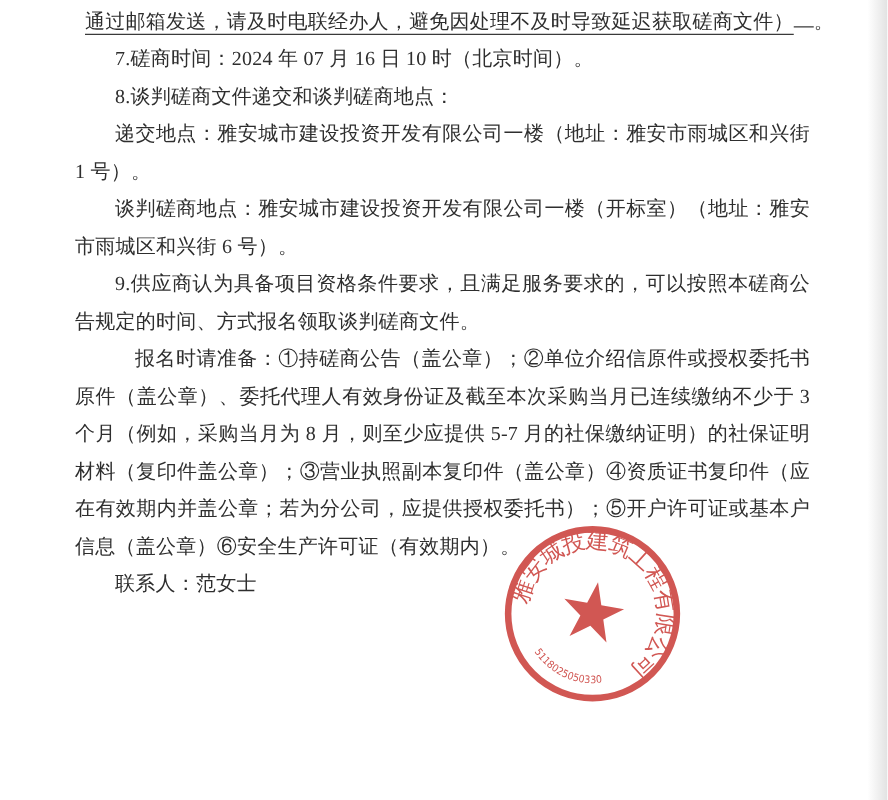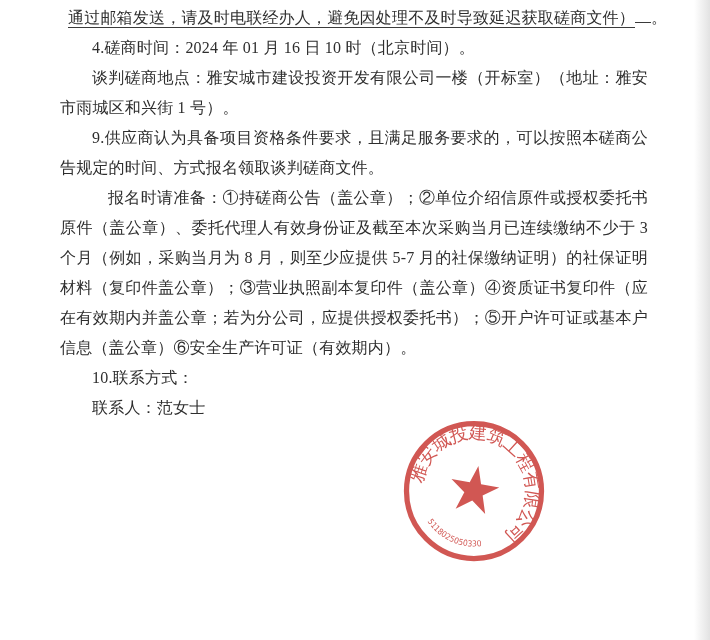--- a/index.html
+++ b/index.html
@@ -42,31 +42,32 @@
   .seal svg { width: 100%; height: 100%; }
 </style>
 </head>
 <body>
 
 <div class="page">
 
   <p class="para intro"><span class="ul">通过邮箱发送，请及时电联经办人，避免因处理不及时导致延迟获取磋商文件）</span><span class="ul sp"></span><span>。</span></p>
 
 
-  <p class="para indent1">4.磋商时间：2024 年 01 月 16 日 10 时（北京时间）。</p>
+  <p class="para indent1">7.磋商时间：2024 年 07 月 16 日 10 时（北京时间）。</p>
 
+  <p class="para indent1">8.谈判磋商文件递交和谈判磋商地点：</p>
 
+  <p class="para indent1 tight mt4">递交地点：雅安城市建设投资开发有限公司一楼（地址：雅安市雨城区和兴街 1 号）。</p>
 
-  <p class="para indent1 tight">谈判磋商地点：雅安城市建设投资开发有限公司一楼（开标室）（地址：雅安市雨城区和兴街 1 号）。</p>
+  <p class="para indent1 tight">谈判磋商地点：雅安城市建设投资开发有限公司一楼（开标室）（地址：雅安市雨城区和兴街 6 号）。</p>
 
   <p class="para indent1 mt5">9.供应商认为具备项目资格条件要求，且满足服务要求的，可以按照本磋商公告规定的时间、方式报名领取谈判磋商文件。</p>
 
   <p class="para indent2 mt3">报名时请准备：①持磋商公告（盖公章）；②单位介绍信原件或授权委托书原件（盖公章）、委托代理人有效身份证及截至本次采购当月已连续缴纳不少于 3 个月（例如，采购当月为 8 月，则至少应提供 5-7 月的社保缴纳证明）的社保证明材料（复印件盖公章）；③营业执照副本复印件（盖公章）④资质证书复印件（应在有效期内并盖公章；若为分公司，应提供授权委托书）；⑤开户许可证或基本户信息（盖公章）⑥安全生产许可证（有效期内）。</p>
 
-  <p class="para indent1">10.联系方式：</p>
 
 
 
 
   <p class="para indent1"><span>联系人：</span><span>范女士</span></p>
 
 </div>
 
 <div class="seal">
   <svg viewBox="0 0 200 200" xmlns="http://www.w3.org/2000/svg">

